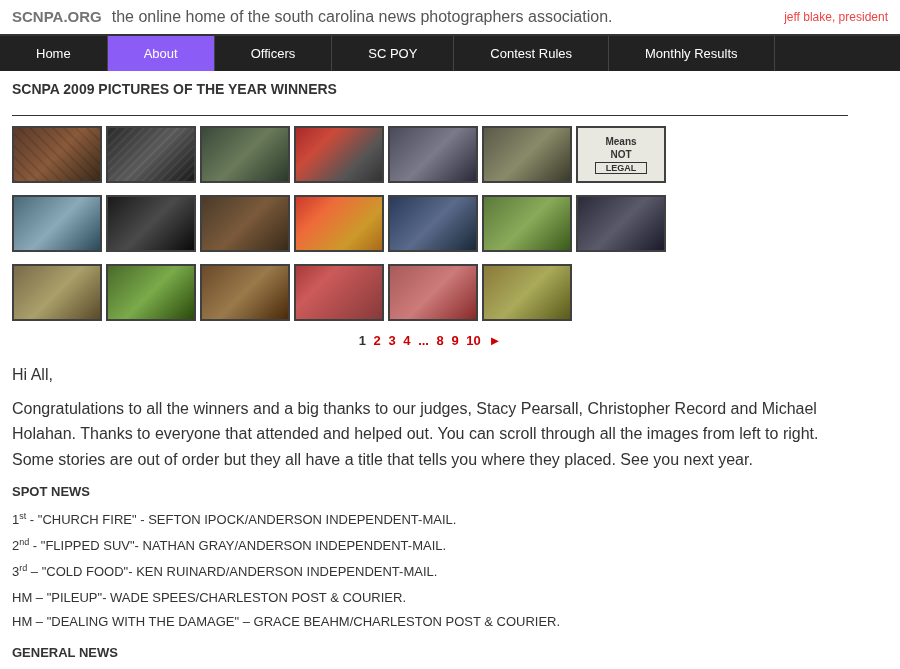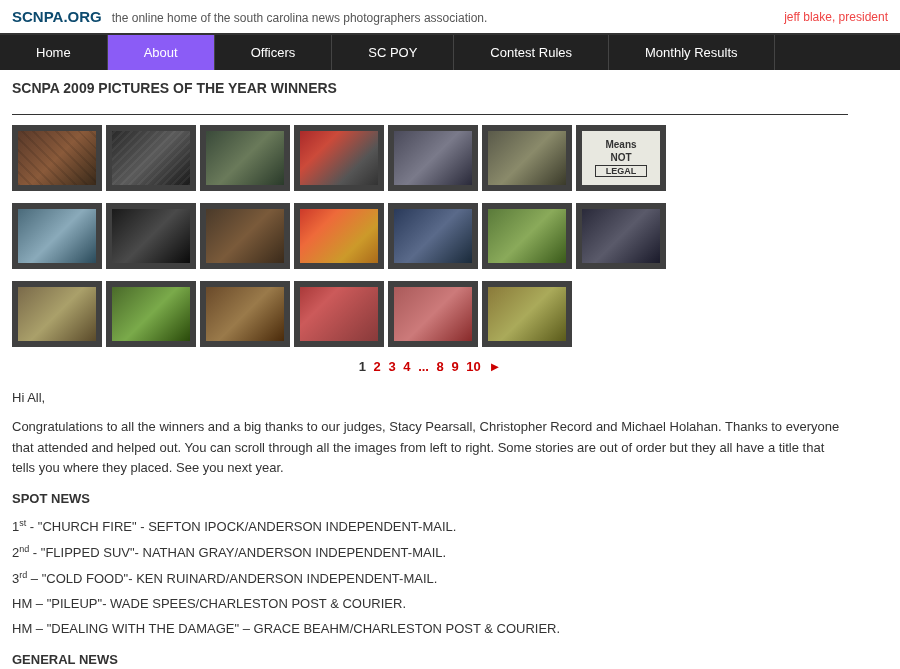--- a/index.html
+++ b/index.html
@@ -7,22 +7,22 @@
 
     
     .top-bar {
       display: flex;
       justify-content: space-between;
       align-items: center;
       padding: 8px 12px;
       border-bottom: 2px solid #333;
     }
     .top-bar-left { display: flex; align-items: baseline; gap: 10px; }
-    .site-logo { font-weight: bold; font-size: 15px; color: #0c4a6e; }
-    .site-tagline { font-size: 12px; color: #555; }
+    .site-logo { font-weight: bold; font-size: 15px; color: #737373; }
+    .site-tagline { font-size: 16px; color: #555; }
     .top-bar-right { font-size: 12px; color: #ef4444; }
 
     
     nav {
       background: #222;
       display: flex;
     }
     nav a {
       color: #fff;
       text-decoration: none;
@@ -49,22 +49,22 @@
 
     
     .photo-grid {
       display: flex;
       flex-wrap: wrap;
       gap: 4px;
       margin-bottom: 12px;
     }
     .photo-cell {
       width: 90px;
-      height: 66px;
-      border: 6px solid #404040;
+      height: 57px;
+      border: 2px solid #404040;
       overflow: hidden;
       background: #888;
       display: flex;
       align-items: center;
       justify-content: center;
       cursor: pointer;
     }
 
     
     .pagination {
@@ -80,21 +80,21 @@
       font-weight: bold;
     }
     .pagination .current { color: #333; font-weight: bold; }
     .pagination .arrow { color: #c00; font-weight: bold; }
 
     
     .text-content {
       margin-top: 10px;
       line-height: 1.6;
     }
-    .text-content p { margin-bottom: 8px; font-size: 13px; }
+    .text-content p { margin-bottom: 8px; font-size: 16px; }
     .text-content .section-heading { font-weight: bold; margin: 10px 0 6px 0; font-size: 13px; }
     .text-content .award-item { margin-bottom: 4px; font-size: 13px; }
     sup { font-size: 9px; }
   </style>
 </head>
 <body>
 
 <div class="top-bar">
   <div class="top-bar-left">
     <span class="site-logo">SCNPA.ORG</span>

